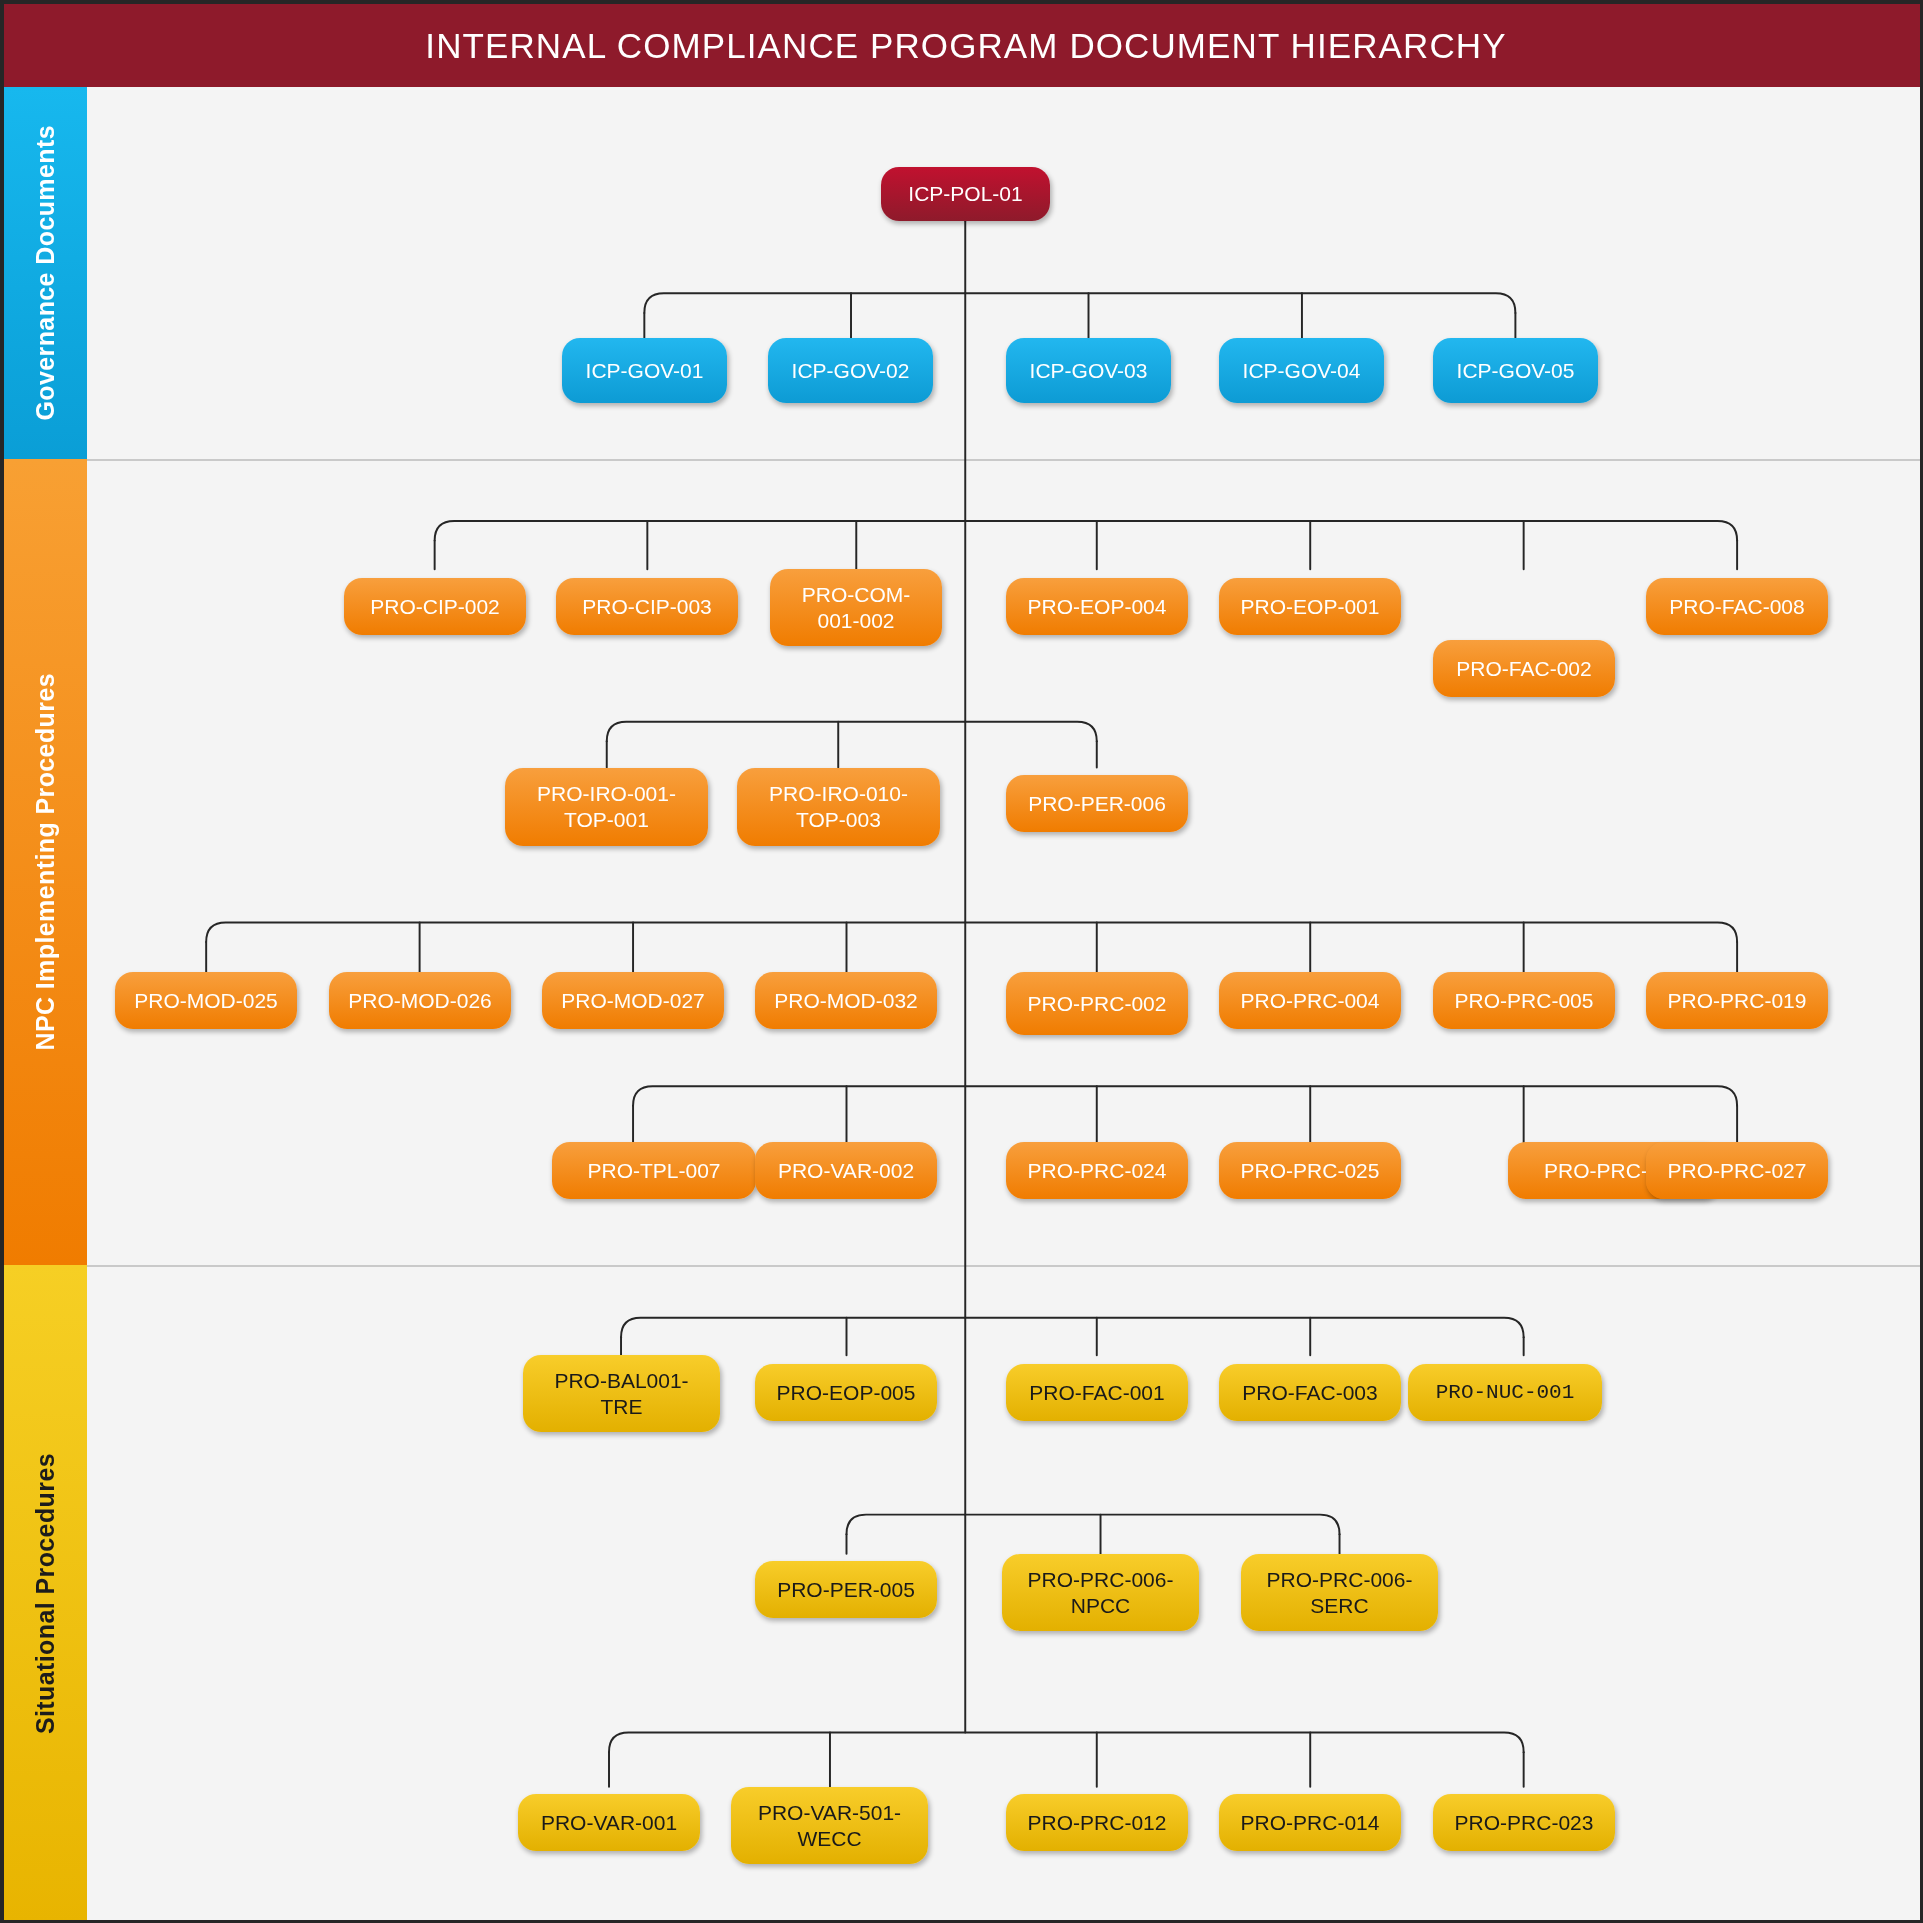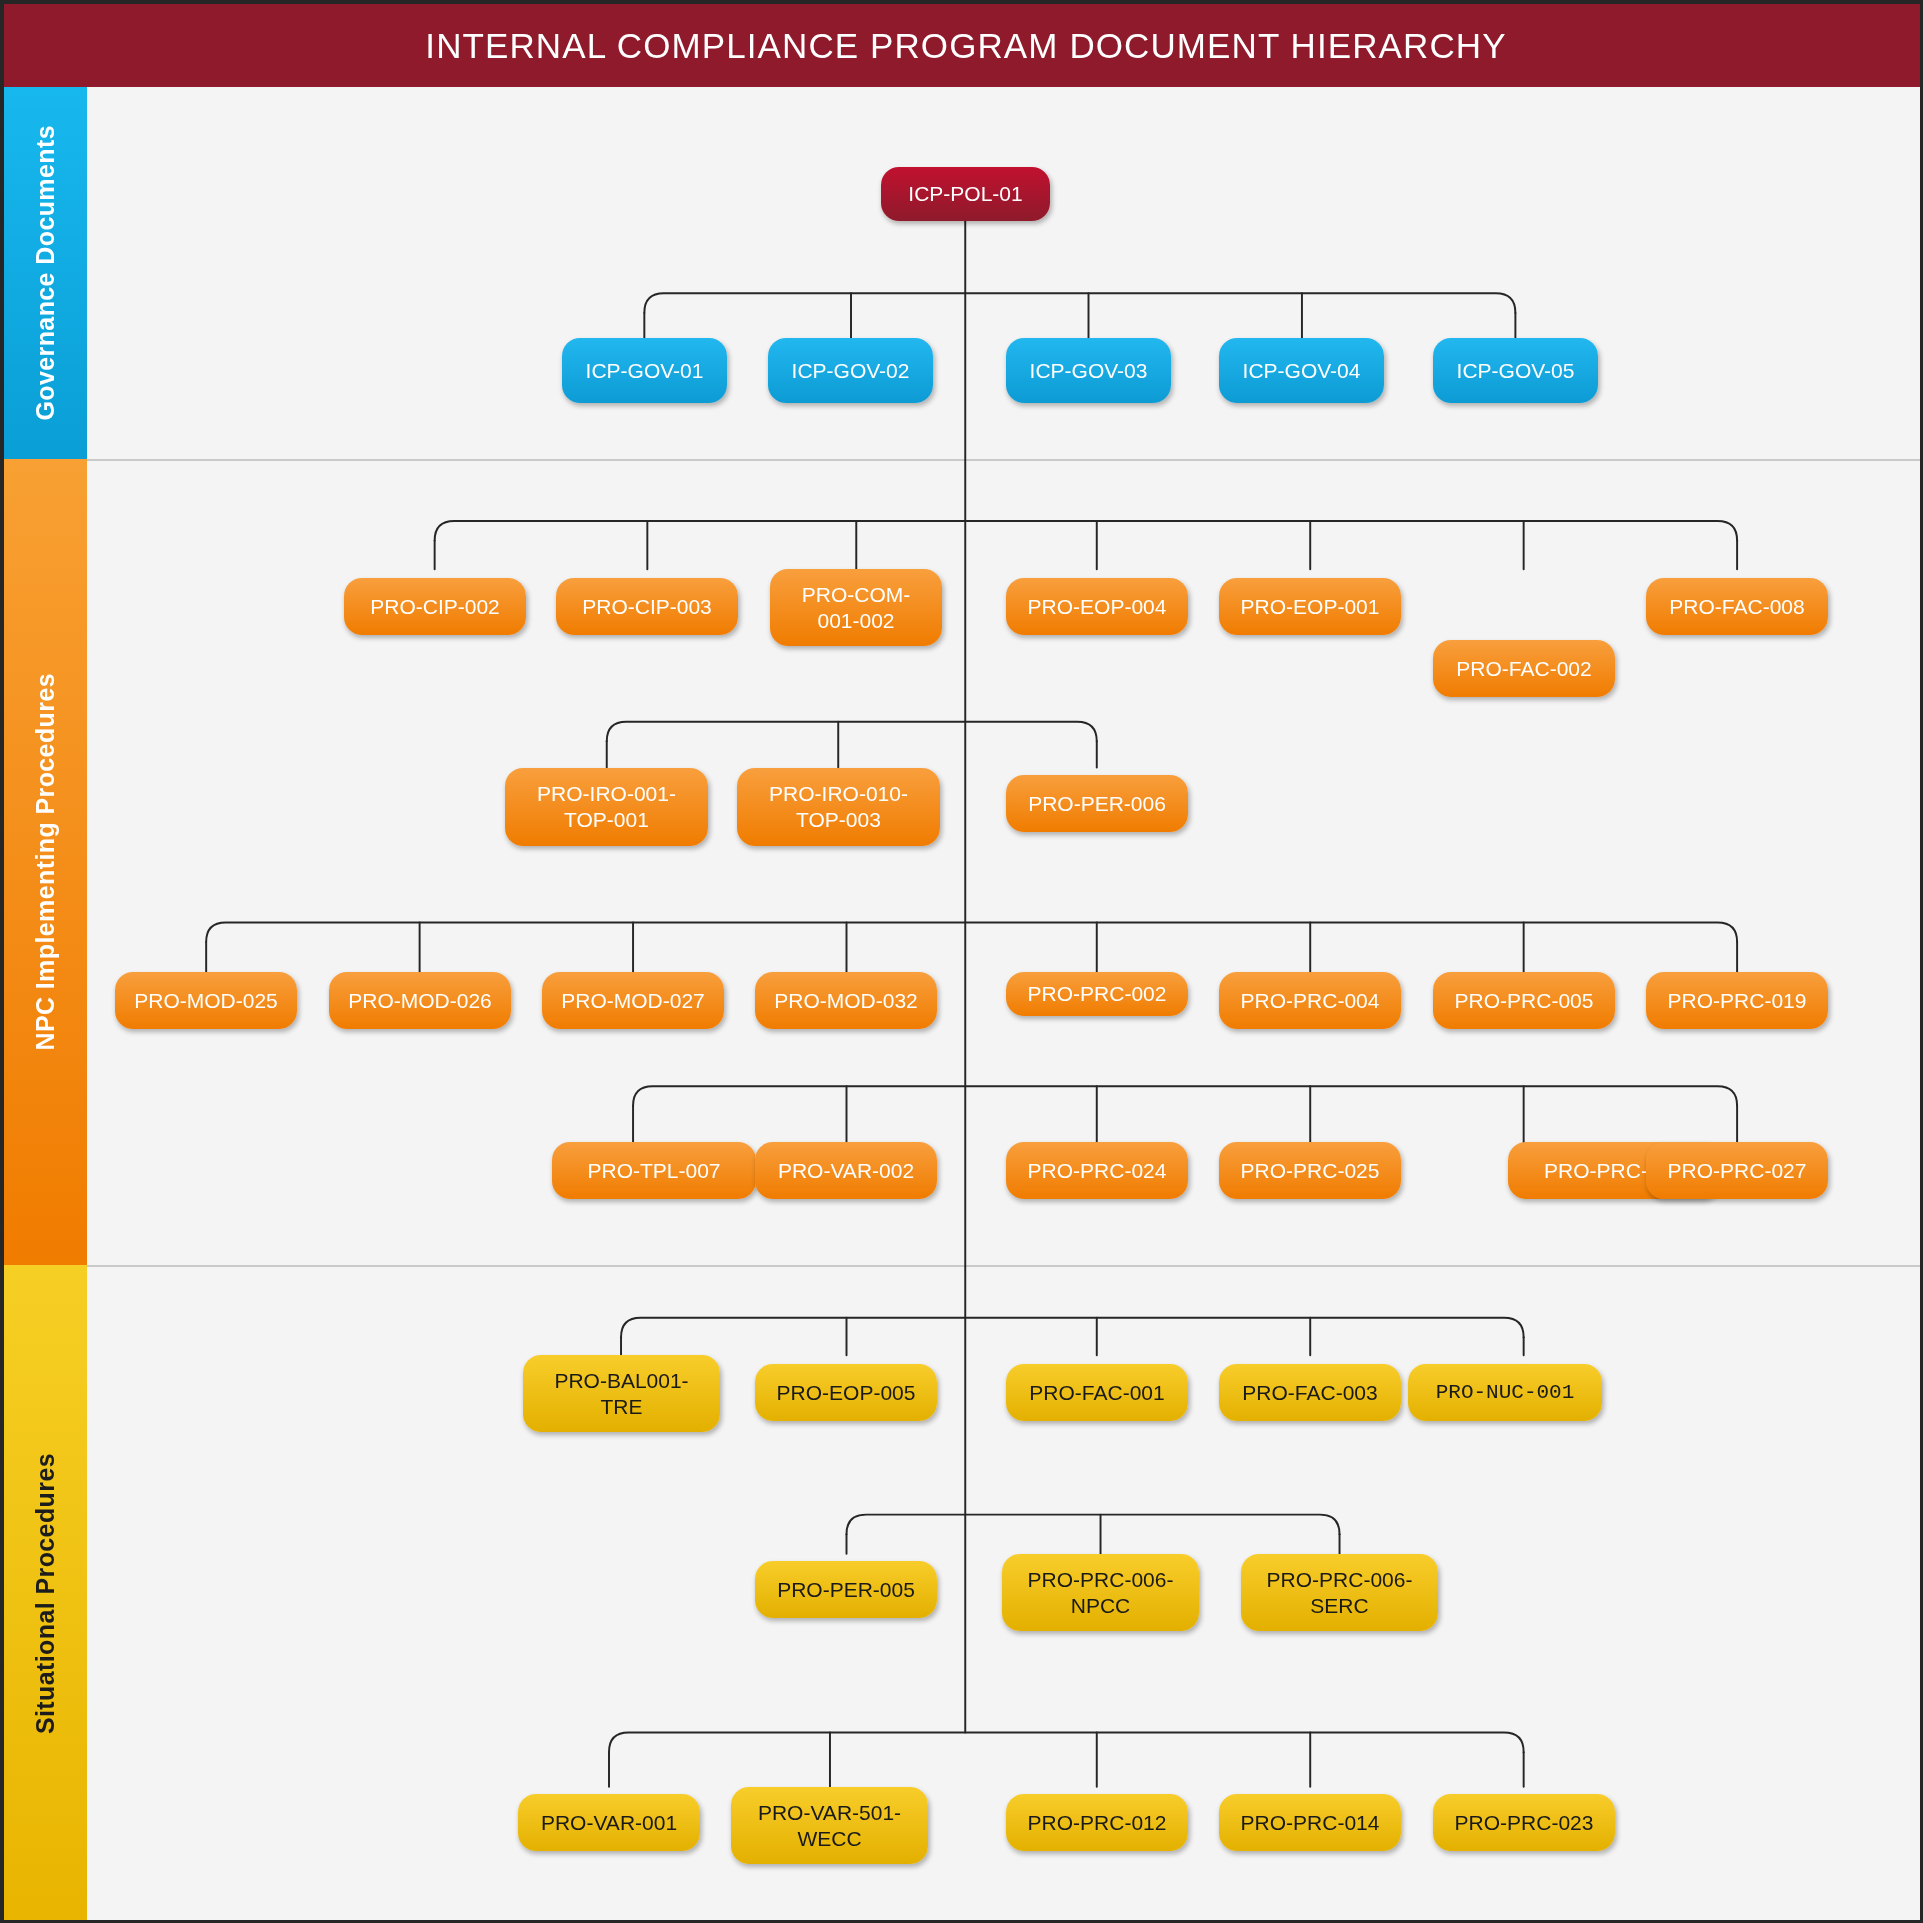--- a/index.html
+++ b/index.html
@@ -205,21 +205,21 @@
       <div class="node npc" style="left: 1642px; top: 574px; width: 182px; height: 57px;">PRO-FAC-008</div>
       <div class="node npc" style="left: 501px; top: 764px; width: 203px; height: 78px;">PRO-IRO-001-
 TOP-001</div>
       <div class="node npc" style="left: 733px; top: 764px; width: 203px; height: 78px;">PRO-IRO-010-
 TOP-003</div>
       <div class="node npc" style="left: 1002px; top: 771px; width: 182px; height: 57px;">PRO-PER-006</div>
       <div class="node npc" style="left: 111px; top: 968px; width: 182px; height: 57px;">PRO-MOD-025</div>
       <div class="node npc" style="left: 325px; top: 968px; width: 182px; height: 57px;">PRO-MOD-026</div>
       <div class="node npc" style="left: 538px; top: 968px; width: 182px; height: 57px;">PRO-MOD-027</div>
       <div class="node npc" style="left: 751px; top: 968px; width: 182px; height: 57px;">PRO-MOD-032</div>
-      <div class="node npc" style="left: 1002px; top: 968px; width: 182px; height: 44px;">PRO-PRC-002</div>
+      <div class="node npc" style="left: 1002px; top: 968px; width: 182px; height: 63px;">PRO-PRC-002</div>
       <div class="node npc" style="left: 1215px; top: 968px; width: 182px; height: 57px;">PRO-PRC-004</div>
       <div class="node npc" style="left: 1429px; top: 968px; width: 182px; height: 57px;">PRO-PRC-005</div>
       <div class="node npc" style="left: 1642px; top: 968px; width: 182px; height: 57px;">PRO-PRC-019</div>
       <div class="node npc" style="left: 538px; top: 1138px; width: 204px; height: 57px; margin-left: 10px;">PRO-TPL-007</div>
       <div class="node npc" style="left: 751px; top: 1138px; width: 182px; height: 57px;">PRO-VAR-002</div>
       <div class="node npc" style="left: 1002px; top: 1138px; width: 182px; height: 57px;">PRO-PRC-024</div>
       <div class="node npc" style="left: 1215px; top: 1138px; width: 182px; height: 57px;">PRO-PRC-025</div>
       <div class="node npc" style="left: 1504px; top: 1138px; width: 211px; height: 57px;">PRO-PRC-026</div>
       <div class="node npc" style="left: 1642px; top: 1138px; width: 182px; height: 57px;">PRO-PRC-027</div>
       <div class="node sit" style="left: 519px; top: 1351px; width: 197px; height: 77px;">PRO-BAL001-

